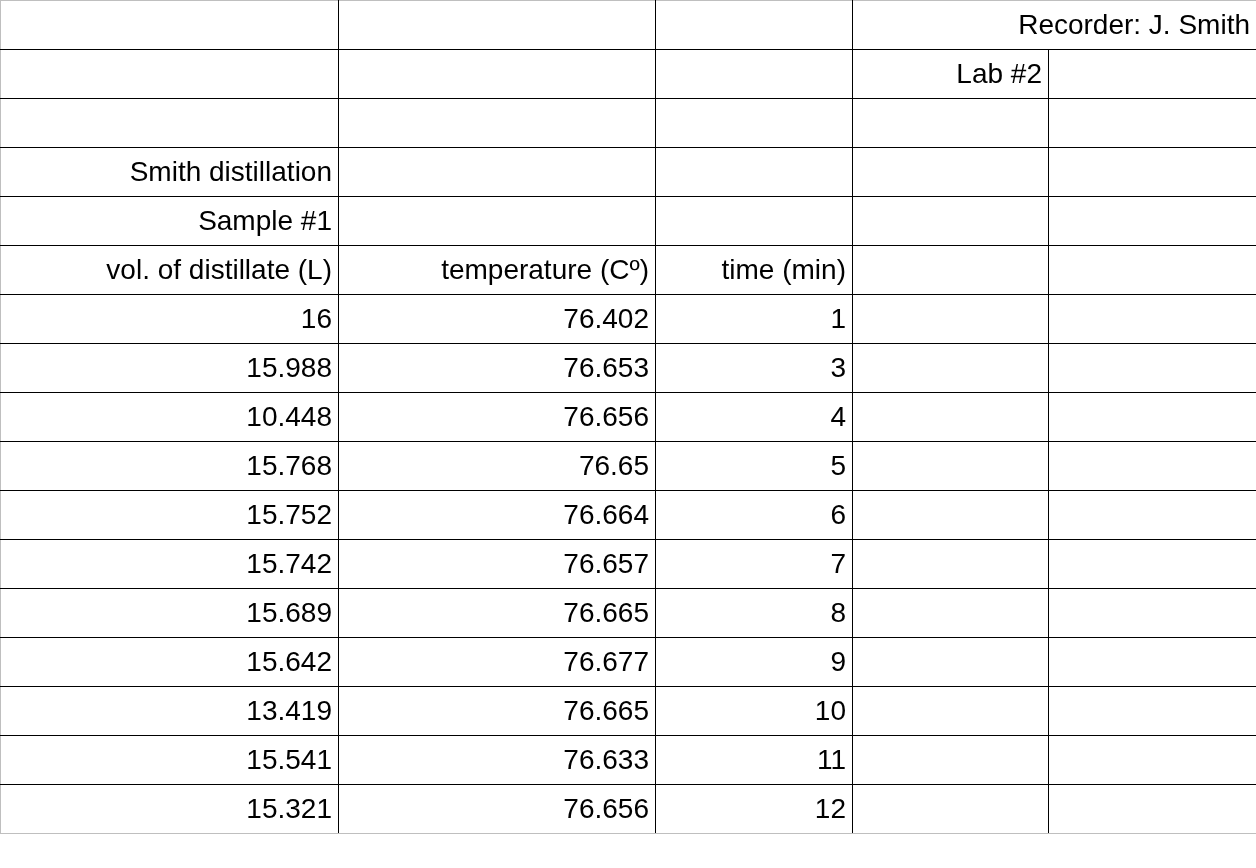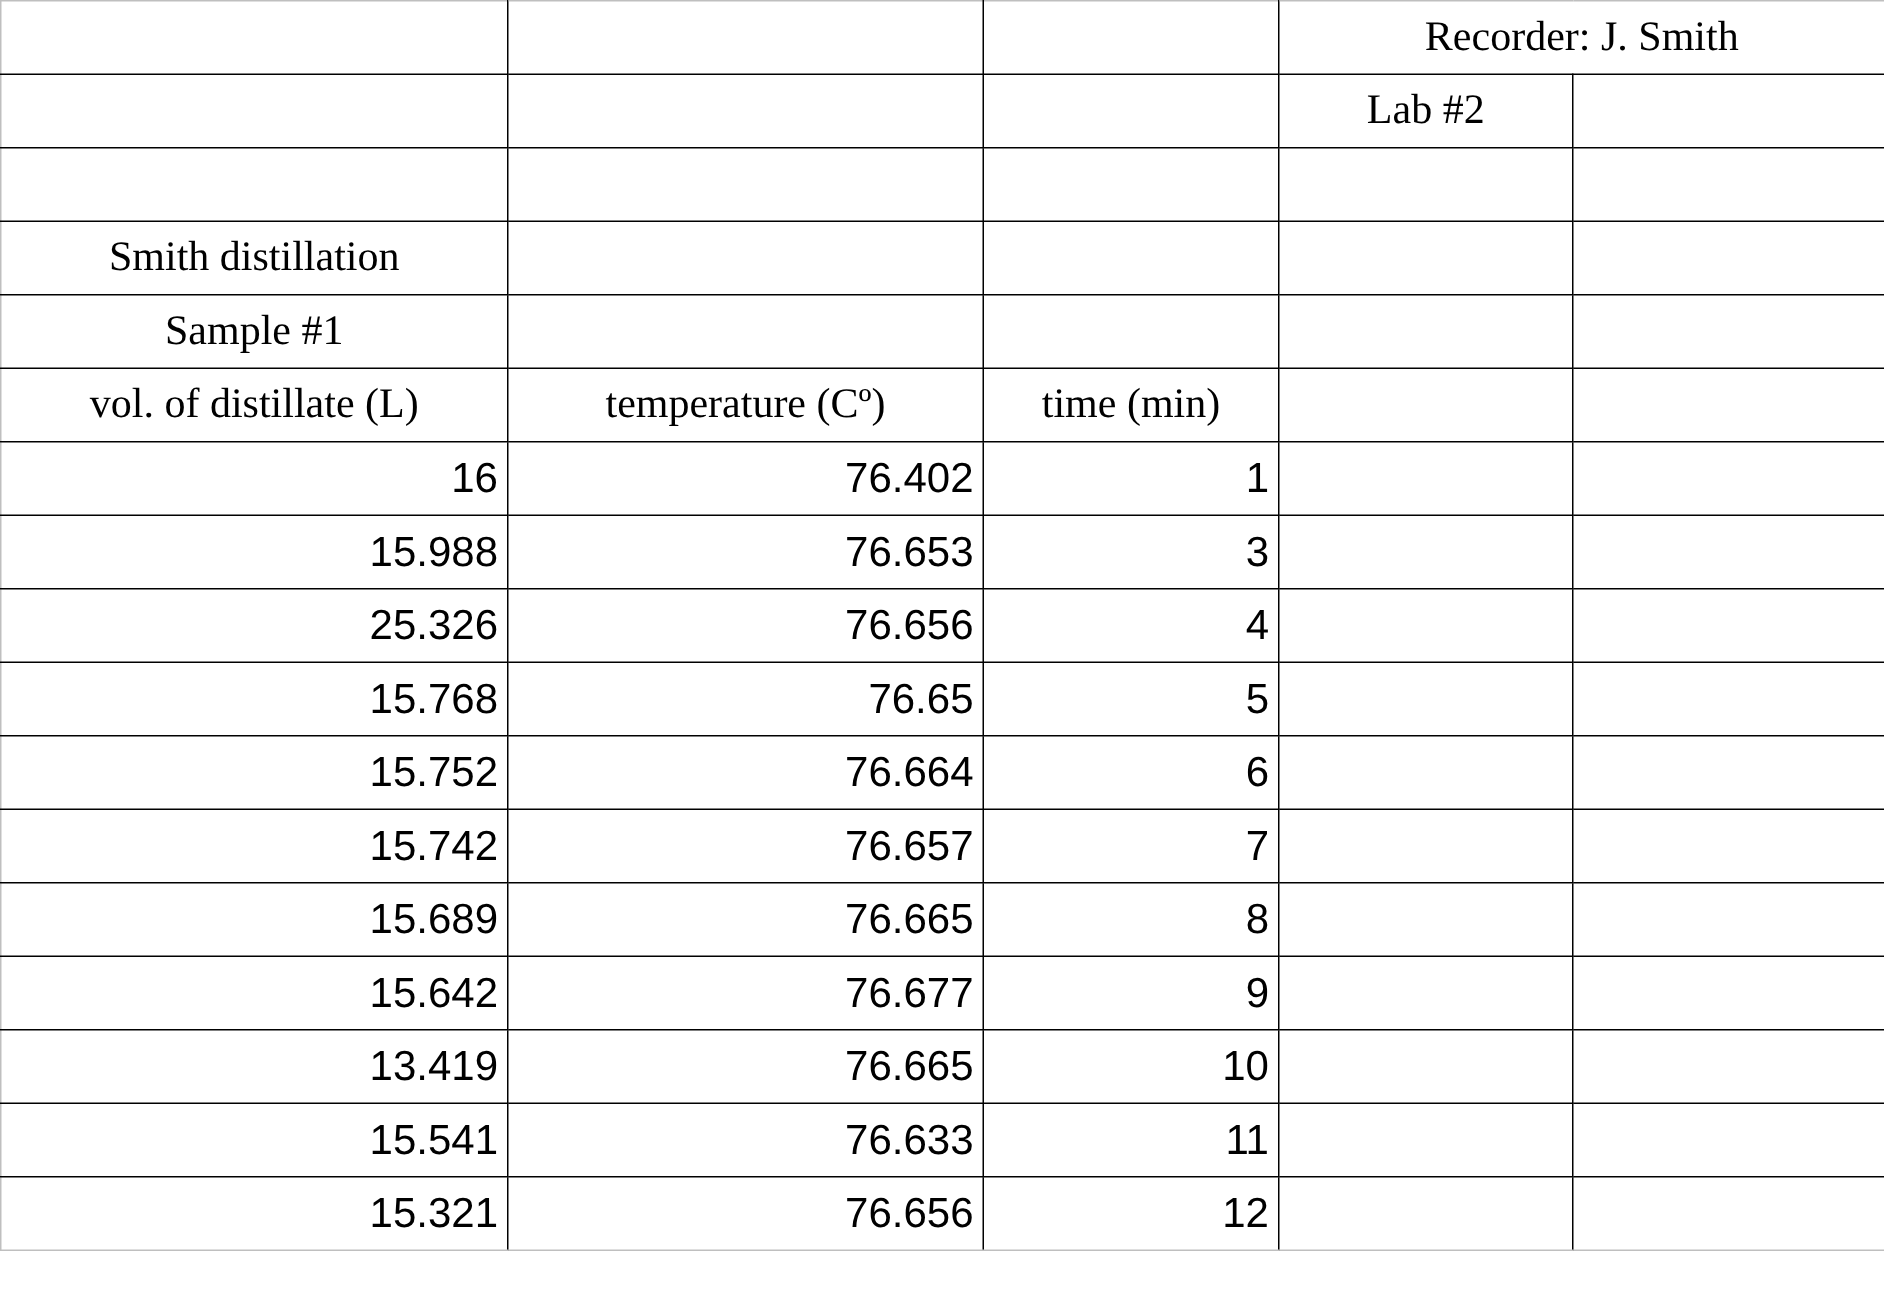--- a/index.html
+++ b/index.html
@@ -32,21 +32,21 @@
   .col-e { width: 208px; }
 
   
   .sheet { border: 1px solid #bfbfbf; }
   .sheet tr:first-child td { border-top: 1px solid #bfbfbf; }
   .sheet tr td:first-child { border-left: 1px solid #bfbfbf; }
   .sheet tr td:last-child { border-right: 1px solid #bfbfbf; }
   .sheet tr:last-child td { border-bottom: 1px solid #bfbfbf; }
 
   .num { text-align: right; margin-top: 10px; }
-  .txt { text-align: center; font-family: Liberation Serif, serif; }
+  .txt { text-align: right; }
 </style>
 </head>
 <body>
 
 <table class="sheet">
   <colgroup>
     <col class="col-a">
       <col class="col-b">
       <col class="col-c">
       <col class="col-d">
@@ -109,21 +109,21 @@
         <td></td>
       </tr>
     <tr>
         <td class="num">15.988</td>
         <td class="num">76.653</td>
         <td class="num">3</td>
         <td></td>
         <td></td>
       </tr>
     <tr>
-        <td class="num">25.326</td>
+        <td class="num">10.448</td>
         <td class="num">76.656</td>
         <td class="num">4</td>
         <td></td>
         <td></td>
       </tr>
     <tr>
         <td class="num">15.768</td>
         <td class="num">76.65</td>
         <td class="num">5</td>
         <td></td>

